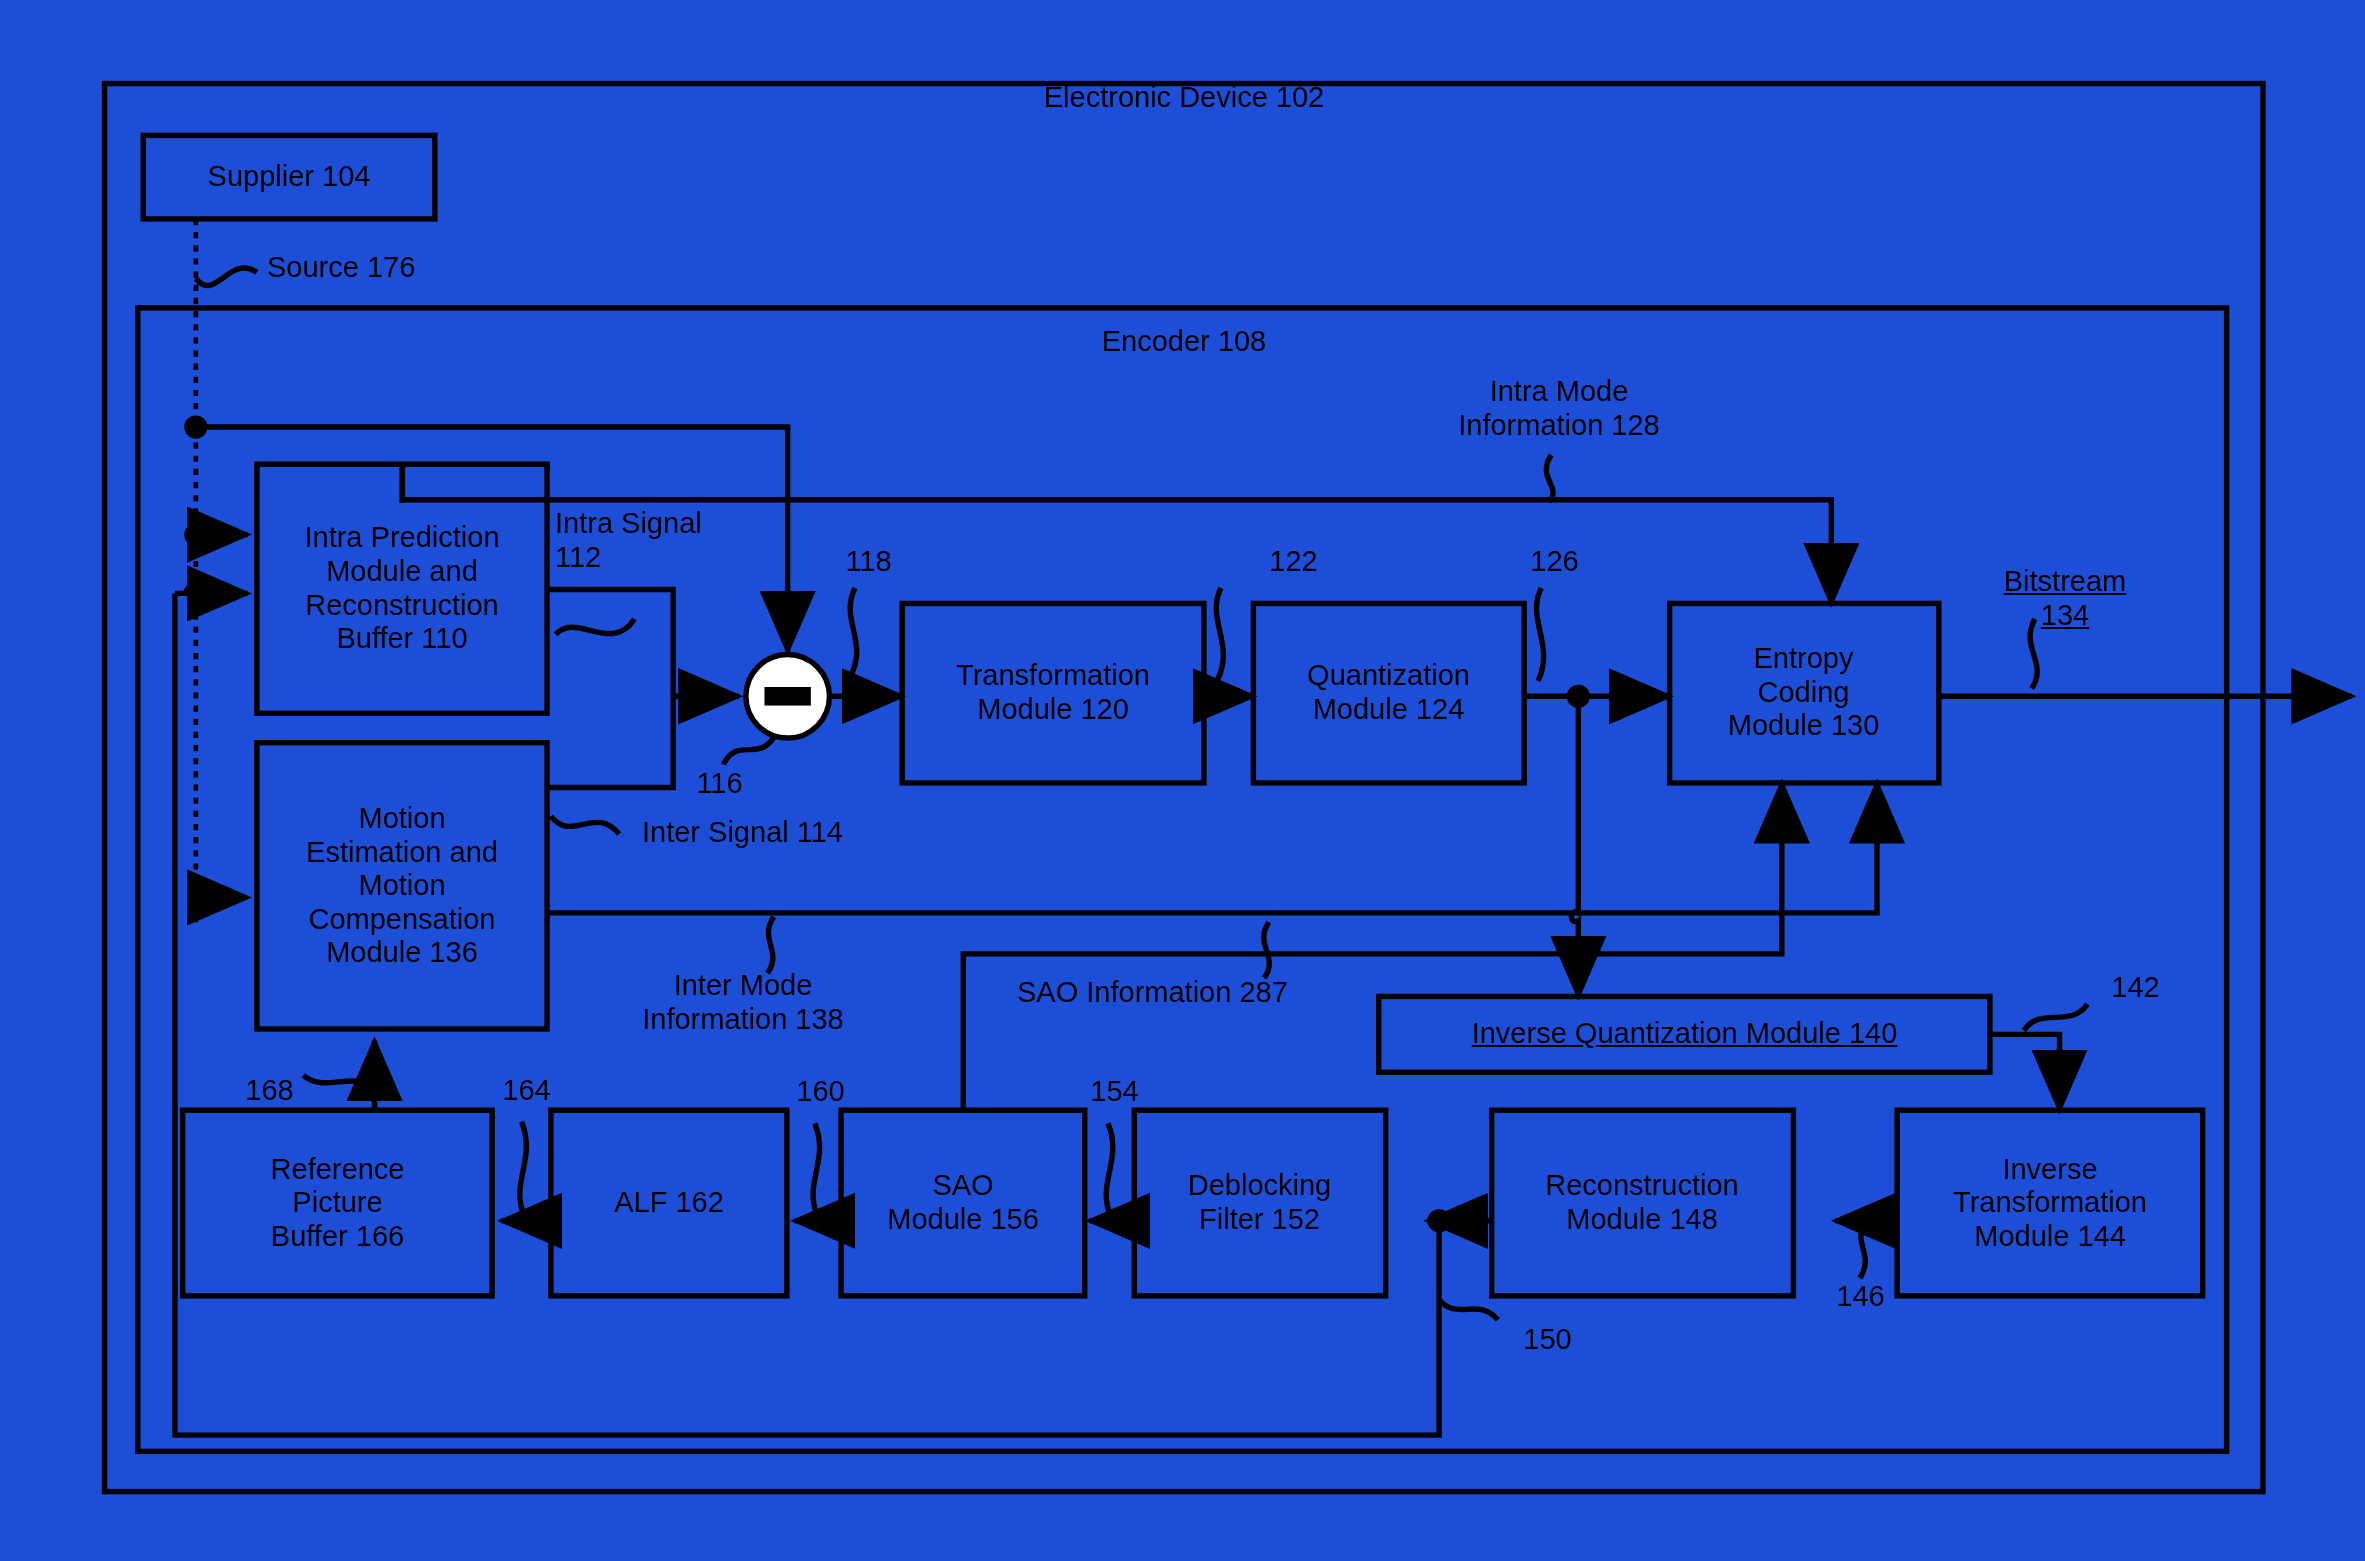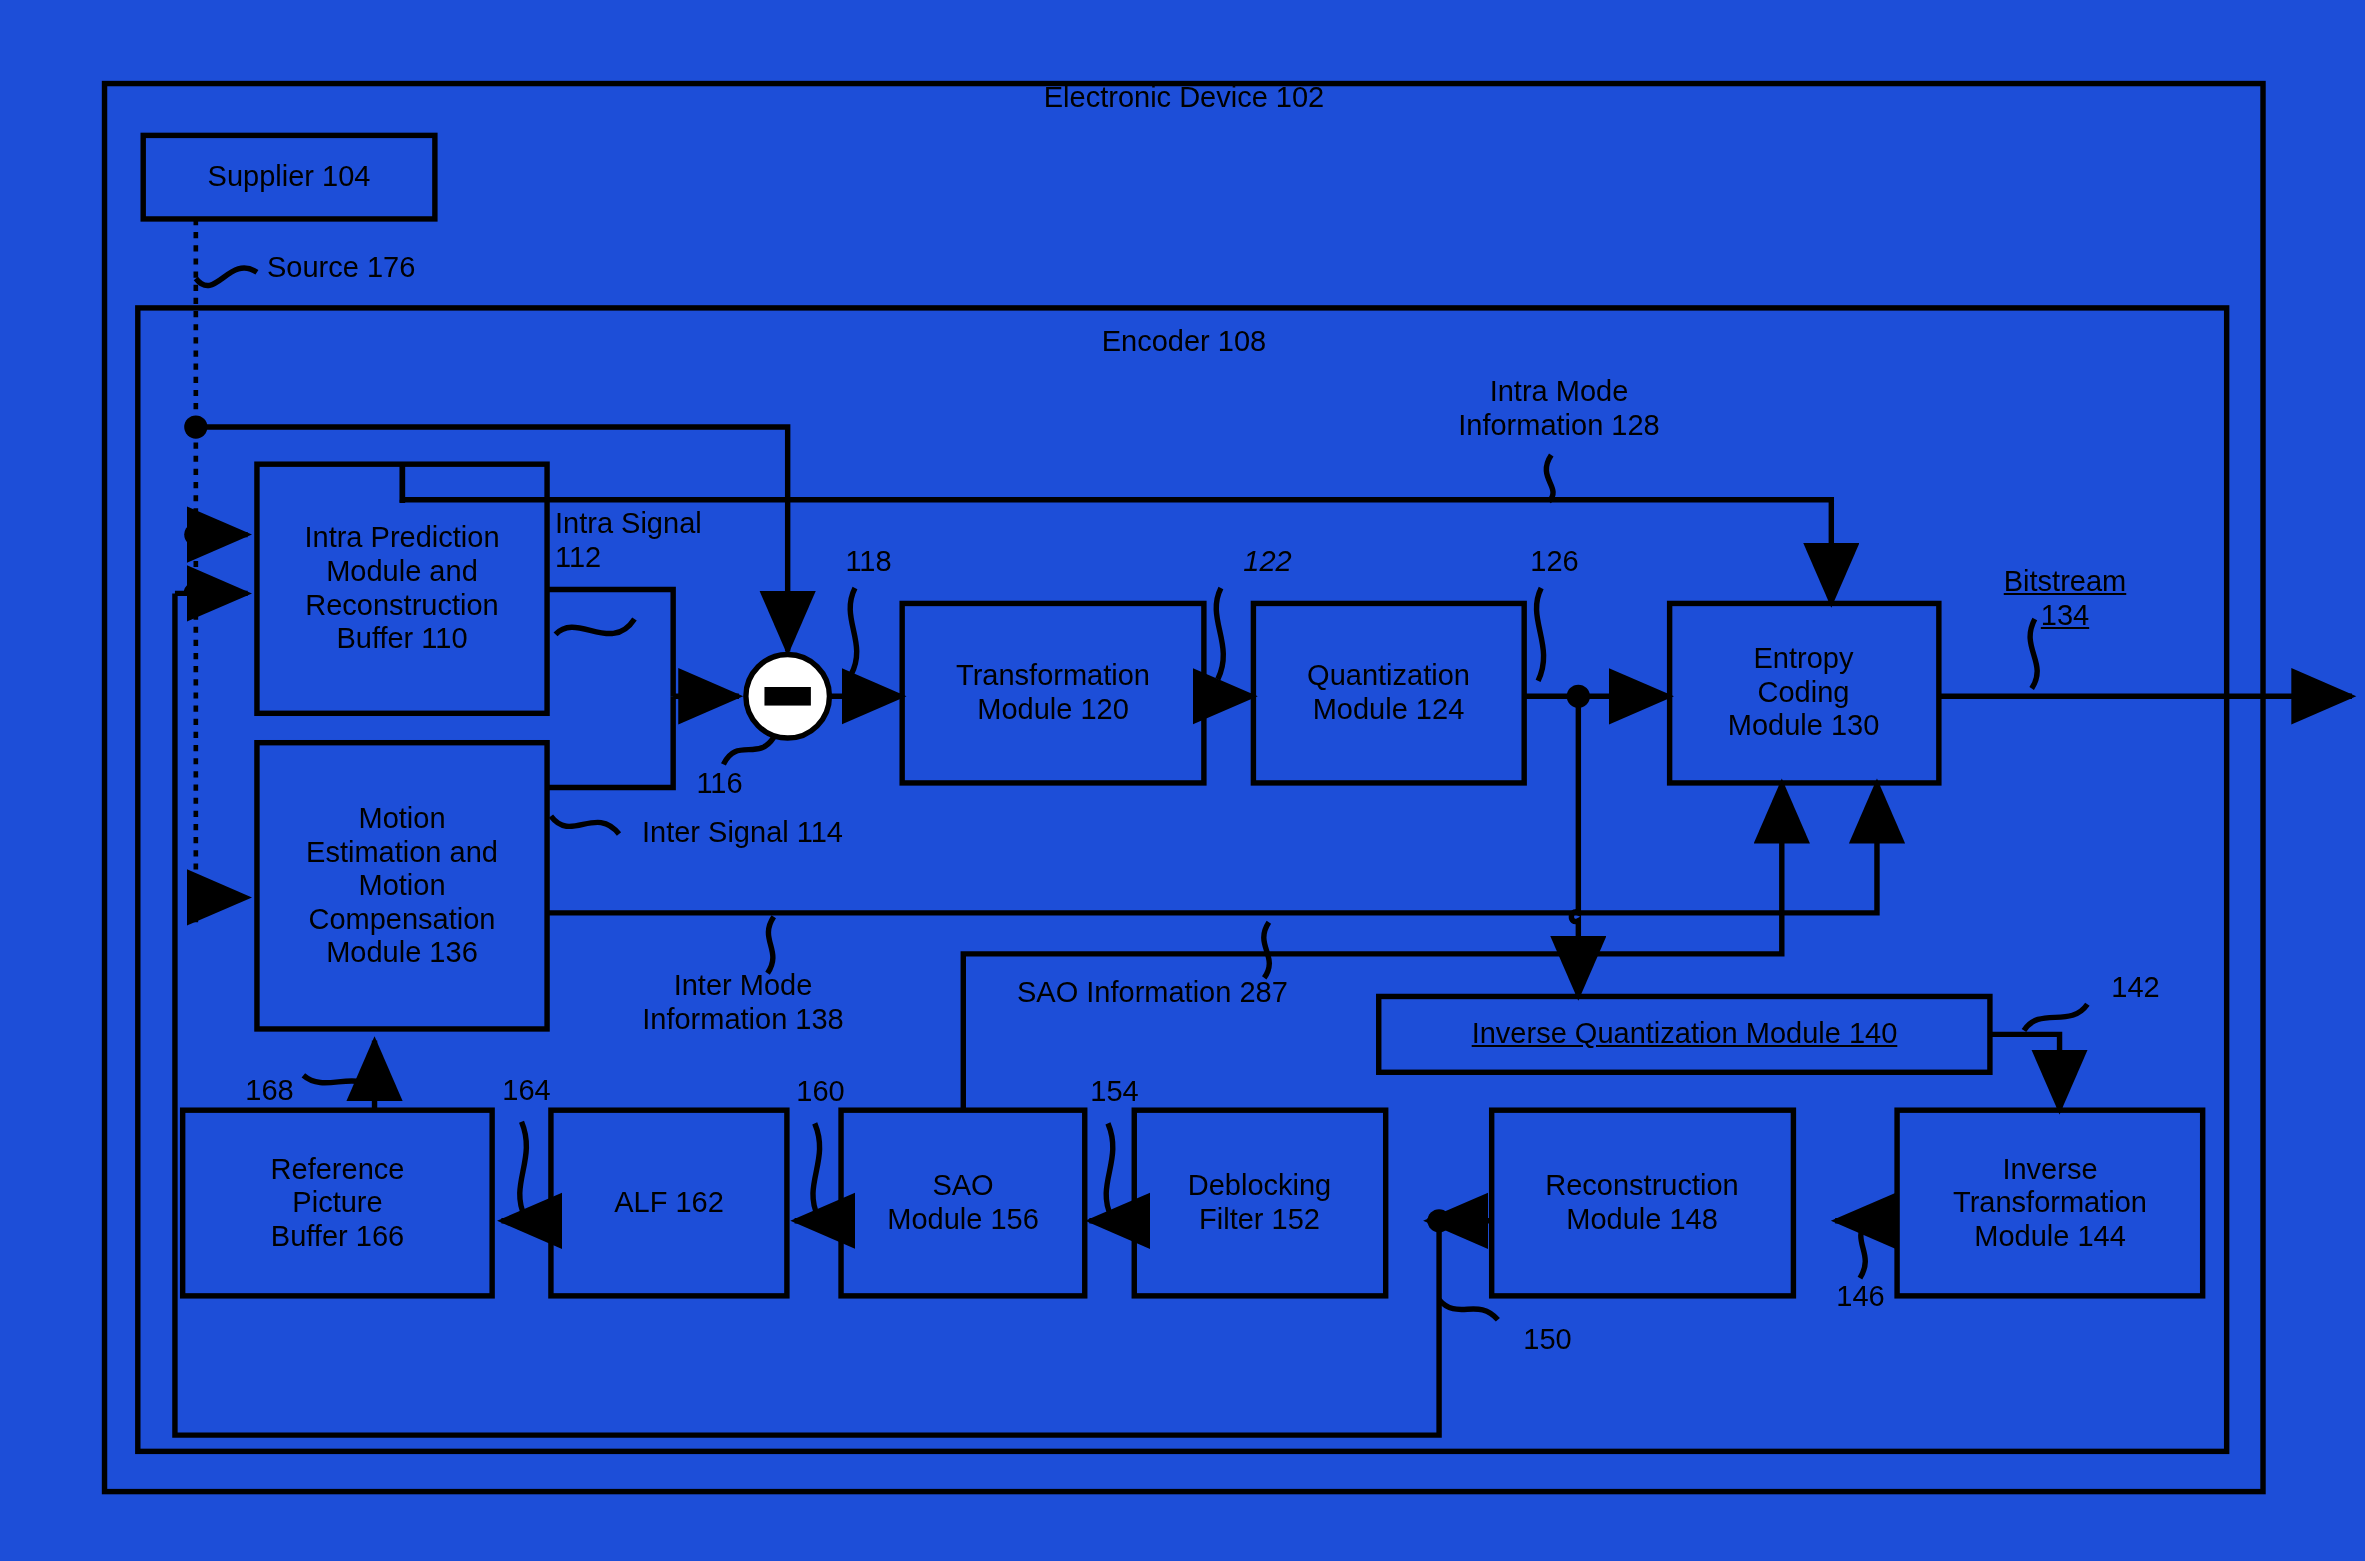--- a/index.html
+++ b/index.html
@@ -203,21 +203,21 @@
 
   <div class="lbl reflabel" style="left:1017px;top:976px;width:402px;text-align:left;">SAO Information 287</div>
 
   <div class="lbl reflabel" style="left:1949px;top:565px;width:232px;text-decoration:underline;">Bitstream
 134</div>
 
   <div class="lbl reflabel" style="left:673px;top:767px;width:93px;">116</div>
 
   <div class="lbl reflabel" style="left:822px;top:545px;width:93px;">118</div>
 
-  <div class="lbl reflabel" style="left:1221px;top:545px;width:93px;font-style:italic;">122</div>
+  <div class="lbl reflabel" style="left:1247px;top:545px;width:93px;">122</div>
 
   <div class="lbl reflabel" style="left:1508px;top:545px;width:93px;">126</div>
 
   <div class="lbl reflabel" style="left:2089px;top:971px;width:93px;">142</div>
 
   <div class="lbl reflabel" style="left:1814px;top:1280px;width:93px;">146</div>
 
   <div class="lbl reflabel" style="left:1501px;top:1307px;width:93px;margin-top:16px;">150</div>
 
   <div class="lbl reflabel" style="left:1068px;top:1075px;width:93px;">154</div>

